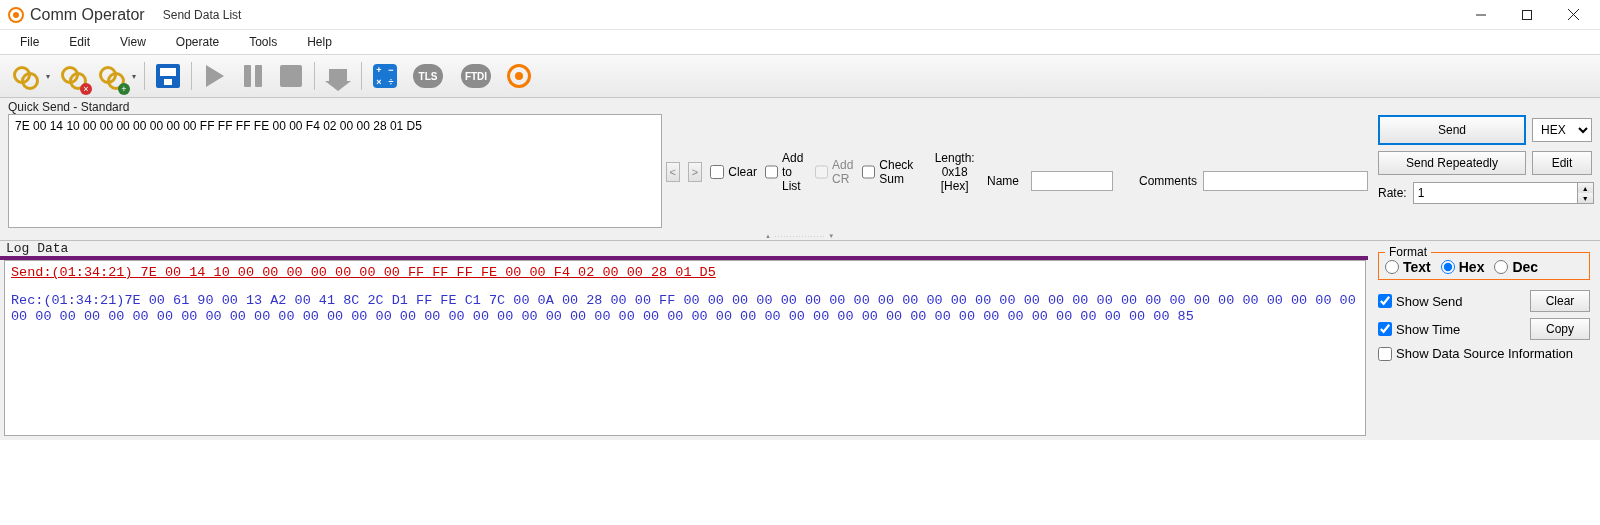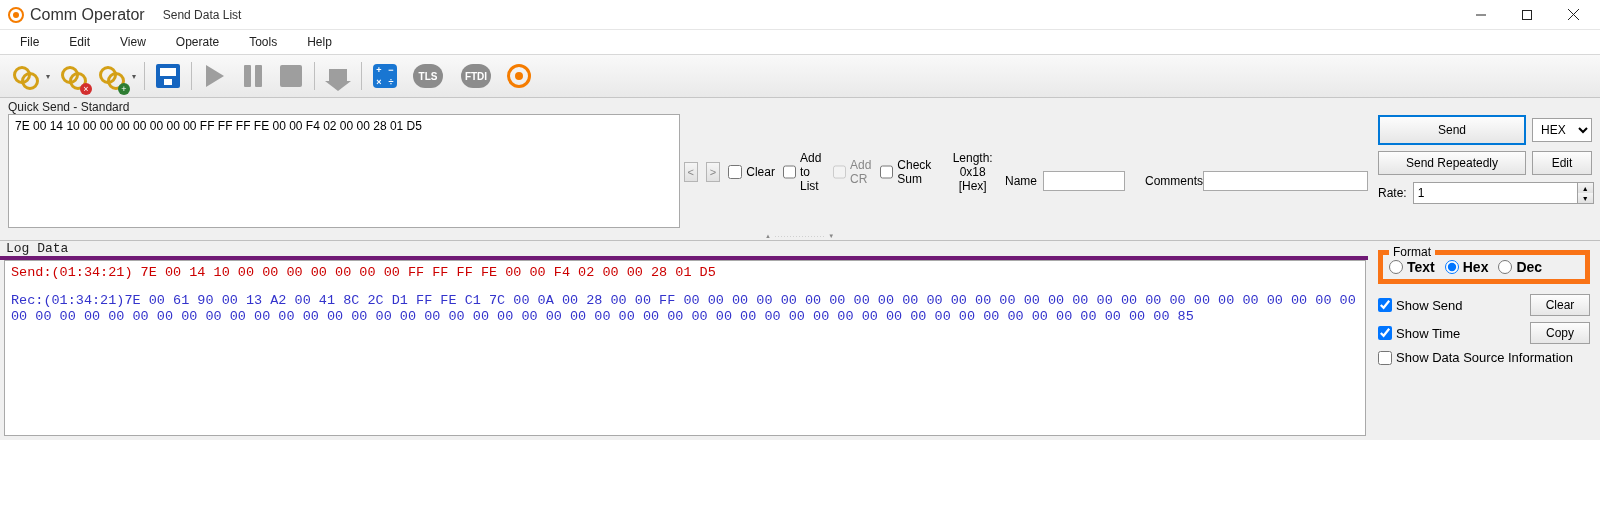--- a/index.html
+++ b/index.html
@@ -222,21 +222,21 @@
   }
   .checkbox-wrap {
     display: flex; align-items: center; gap: 4px;
   }
   .checkbox-wrap input[type=checkbox] {
     width: 14px; height: 14px; margin:0;
   }
   .checkbox-wrap.disabled { color:#888; }
   .qs-length { margin-left: 4px; text-align: center; }
   .qs-name-row {
-    display:flex; align-items:center; 
+    display:flex; align-items:center; gap:6px;
     margin-top: 20px;
   }
   .qs-name-row label { min-width: 38px; }
   .qs-name-row .name-input {
     width: 82px; height: 20px;
     border: 1px solid #a9a9a9; background:#fff;
     padding: 0 4px; font-size:12px;
   }
   .qs-name-row .comments-label { margin-left: 20px; }
   .qs-name-row .comments-input {
@@ -335,42 +335,42 @@
     background:#fff;
     border:1px solid #a9a9a9;
     margin: 0 2px 4px 4px;
     padding: 4px 6px;
     font-family: "Courier New", monospace;
     font-size: 13.5px;
     line-height: 16px;
     overflow: hidden;
     word-break: break-all;
   }
-  .log-send-line { color:#cc0000; margin-bottom: 12px; }
+  .log-send-line { color:#cc0000; margin-bottom: 12px; text-decoration: underline; }
   .log-rec-line { color:#3333cc; }
   .log-line { white-space: normal; word-break: break-all; }
   .logdata-right {
     width: 232px;
     padding: 4px 10px;
     display:flex;
     flex-direction:column;
     gap: 6px;
     font-size: 13px;
   }
   .radio-wrap {
     display:flex; align-items:center; gap:4px;
     font-size: 14px;
   }
   .radio-wrap input { margin:0; width:14px; height:14px; }
   .logbtn-row {
     display:flex; align-items:center; gap: 8px;
   }
   .logbtn-row .btn { width: 60px; height:22px; margin-left:auto; }
   fieldset.format {
-    border:5px solid #f97316;
+    border:1px solid #f97316;
     padding: 0 6px 4px 6px;
     margin: 0 0 4px 0;
   }
   fieldset.format legend { font-size:12px; padding:0 4px; }
   .radio-row {
     display:flex; gap:10px; align-items:center;
   }
 </style>
 </head>
 <body>

